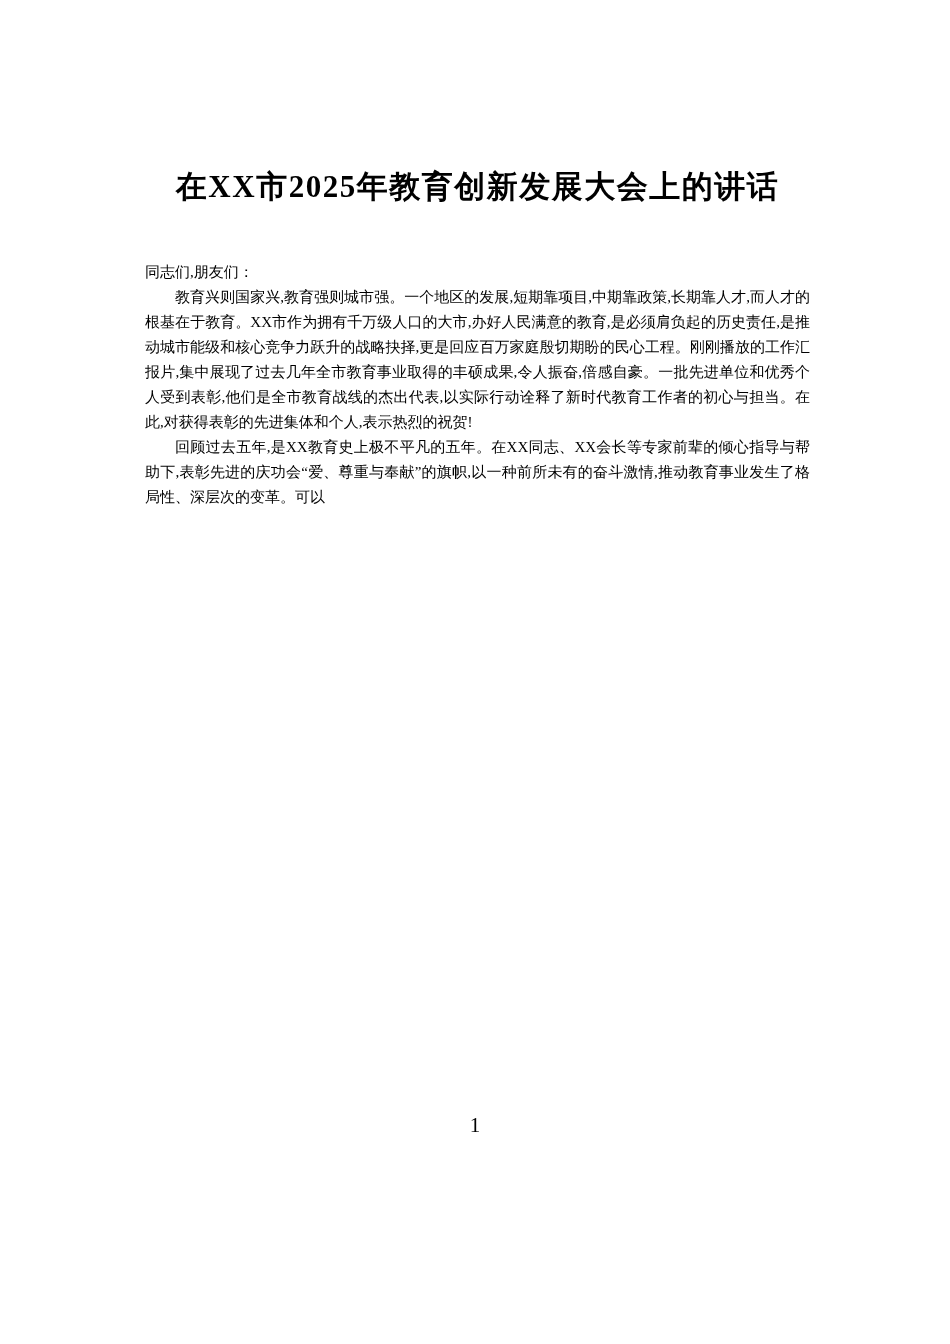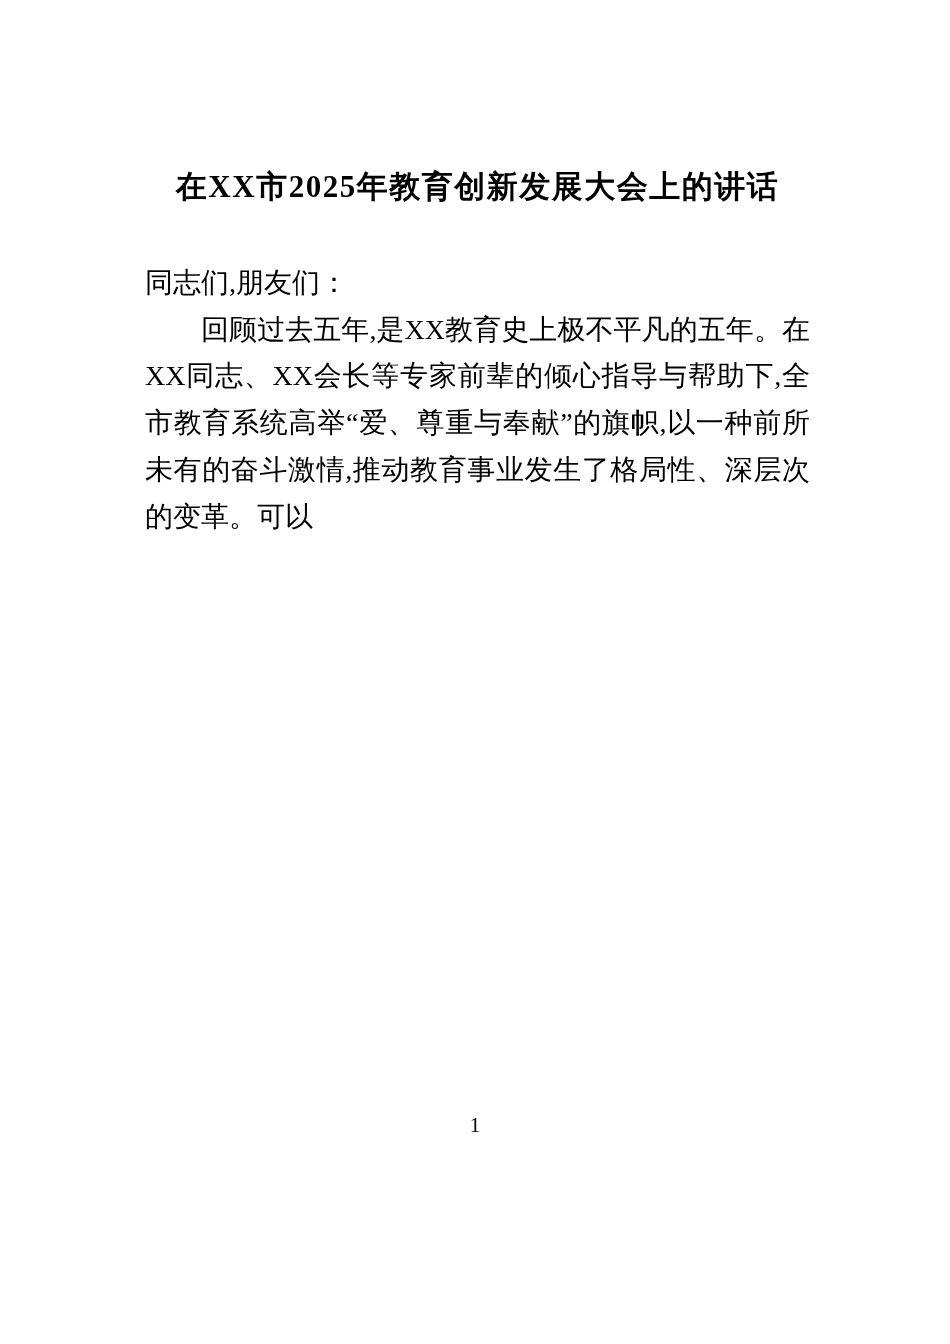--- a/index.html
+++ b/index.html
@@ -25,21 +25,21 @@
     .doc-title {
       margin: 0 0 38px 0;
       font-size: 31px;
       font-weight: bold;
       text-align: center;
       line-height: 2.25;
       letter-spacing: 1.5px;
       color: #000000;
     }
     .body-text {
-      font-size: 28px;
+      font-size: 15px;
       line-height: 1.67;
       text-align: justify;
       text-justify: inter-ideograph;
       color: #000000;
     }
     .para {
       margin: 0;
       text-indent: 2em;
     }
     .para.no-indent {
@@ -57,18 +57,19 @@
   </style>
 </head>
 <body>
 
 <div class="page">
 
   <h1 class="doc-title">在XX市2025年教育创新发展大会上的讲话</h1>
 
   <div class="body-text">
     <p class="para no-indent">同志们,朋友们：</p>
-    <p class="para">回顾过去五年,是XX教育史上极不平凡的五年。在XX同志、XX会长等专家前辈的倾心指导与帮助下,全市教育系统高举“爱、尊重与奉献”的旗帜,以一种前所未有的奋斗激情,推动教育事业发生了格局性、深层次的变革。可以</p>
+    <p class="para">教育兴则国家兴,教育强则城市强。一个地区的发展,短期靠项目,中期靠政策,长期靠人才,而人才的根基在于教育。XX市作为拥有千万级人口的大市,办好人民满意的教育,是必须肩负起的历史责任,是推动城市能级和核心竞争力跃升的战略抉择,更是回应百万家庭殷切期盼的民心工程。刚刚播放的工作汇报片,集中展现了过去几年全市教育事业取得的丰硕成果,令人振奋,倍感自豪。一批先进单位和优秀个人受到表彰,他们是全市教育战线的杰出代表,以实际行动诠释了新时代教育工作者的初心与担当。在此,对获得表彰的先进集体和个人,表示热烈的祝贺!</p>
+    <p class="para">回顾过去五年,是XX教育史上极不平凡的五年。在XX同志、XX会长等专家前辈的倾心指导与帮助下,表彰先进的庆功会“爱、尊重与奉献”的旗帜,以一种前所未有的奋斗激情,推动教育事业发生了格局性、深层次的变革。可以</p>
   </div>
 
   <div class="page-number">1</div>
 
 </div>
 
 </body></html>

